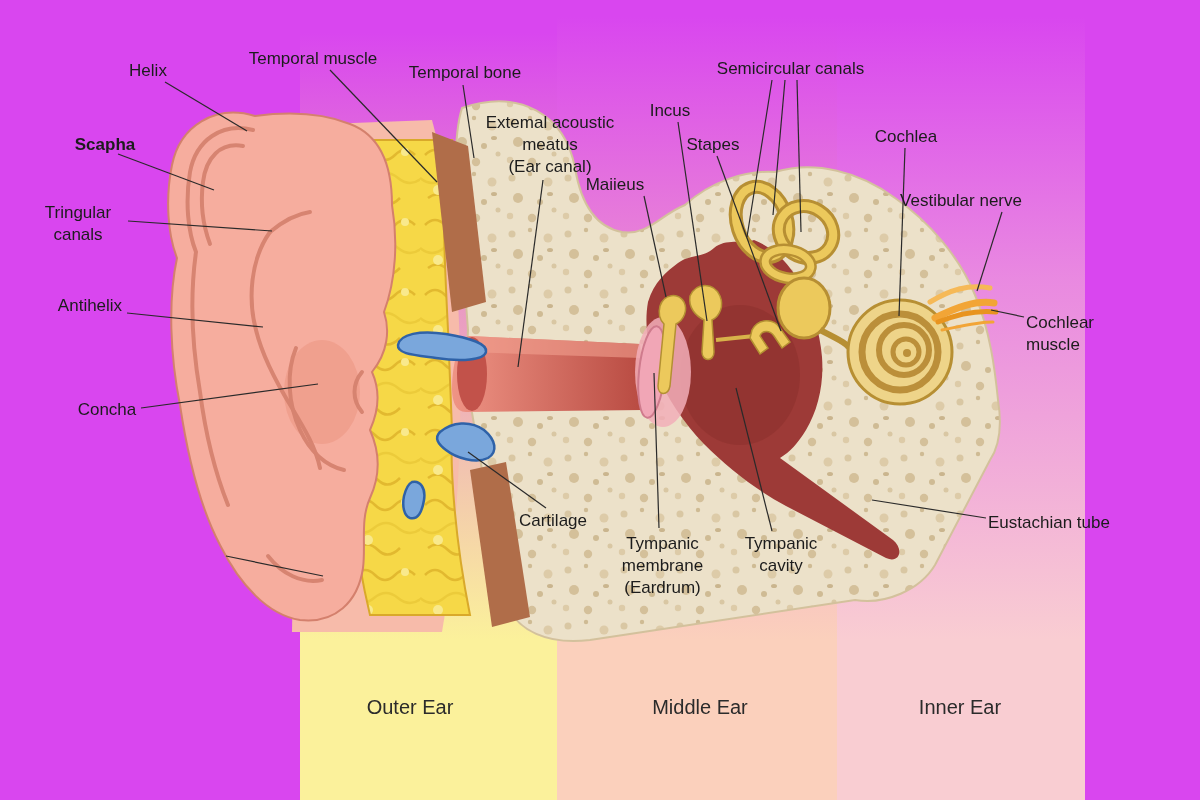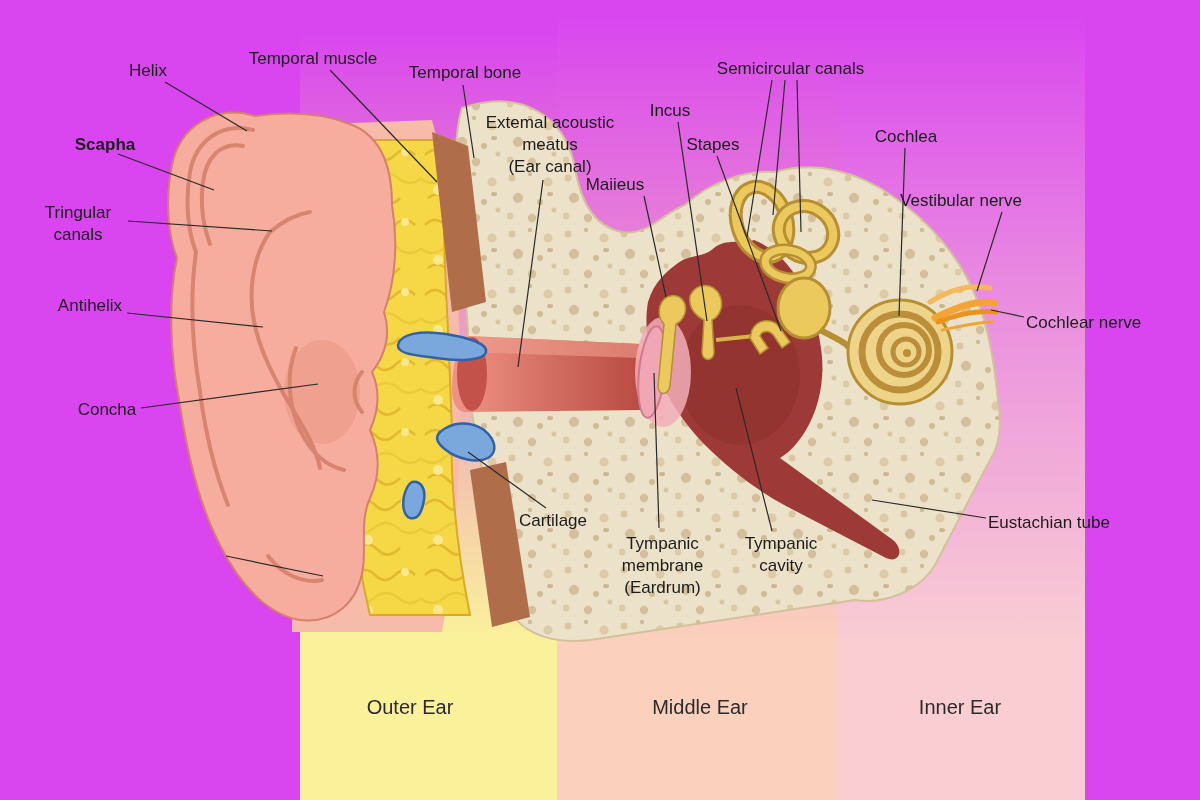--- a/index.html
+++ b/index.html
@@ -198,21 +198,21 @@
   <div class="lbl" style="left:405px;top:62px;width:120px;">Temporal bone</div>
   <div class="lbl" style="left:480px;top:112px;width:140px;">Extemal acoustic
 meatus
 (Ear canal)</div>
   <div class="lbl" style="left:580px;top:174px;width:70px;">Maiieus</div>
   <div class="lbl" style="left:645px;top:100px;width:50px;">Incus</div>
   <div class="lbl" style="left:683px;top:134px;width:60px;">Stapes</div>
   <div class="lbl" style="left:713px;top:58px;width:155px;">Semicircular canals</div>
   <div class="lbl" style="left:870px;top:126px;width:72px;">Cochlea</div>
   <div class="lbl" style="left:896px;top:190px;width:130px;">Vestibular nerve</div>
-  <div class="lbl left" style="left:1026px;top:312px;width:125px;">Cochlear nerve</div>
+  <div class="lbl left" style="left:1026px;top:312px;width:125px;">Cochlear muscle</div>
   <div class="lbl left" style="left:988px;top:512px;width:135px;">Eustachian tube</div>
   <div class="lbl" style="left:518px;top:510px;width:70px;">Cartilage</div>
   <div class="lbl" style="left:605px;top:533px;width:115px;">Tympanic
 membrane
 (Eardrum)</div>
   <div class="lbl" style="left:740px;top:533px;width:82px;">Tympanic
 cavity</div>
 
   <div class="region-lbl" style="left:330px;top:696px;width:160px;">Outer Ear</div>
   <div class="region-lbl" style="left:880px;top:696px;width:160px;">Inner Ear</div>

